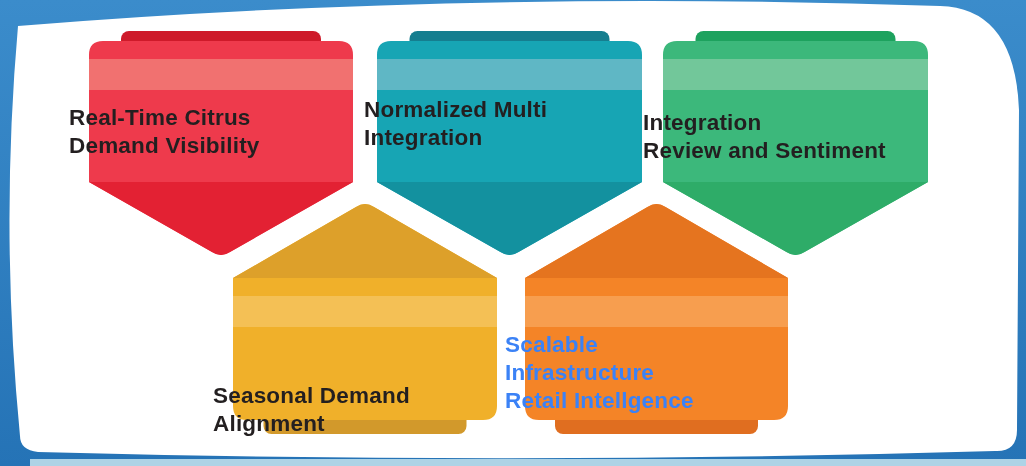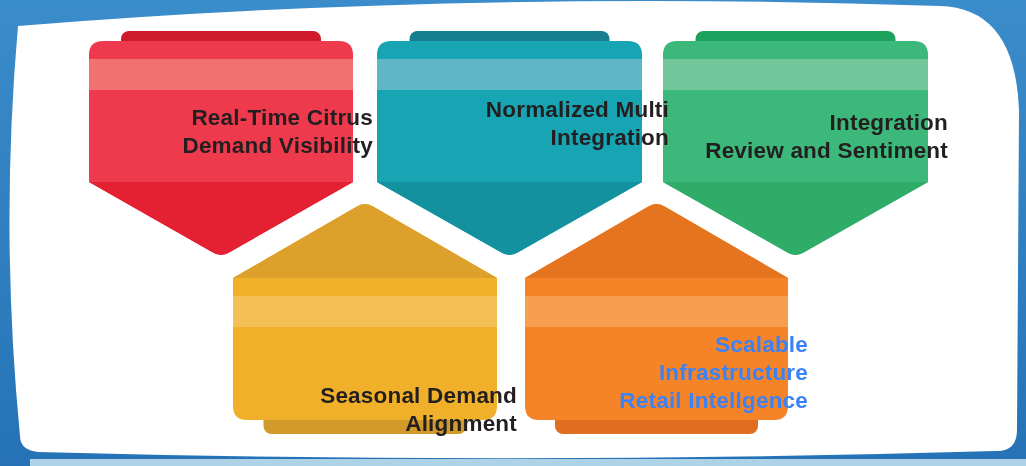--- a/index.html
+++ b/index.html
@@ -2,21 +2,21 @@
 <html><head>
 <meta charset="utf-8">
 <style>
   html,body{margin:0;padding:0;}
   .stage{
     position:relative;width:1026px;height:466px;overflow:hidden;
     font-family:"Liberation Sans",sans-serif;
   }
   .stage svg{position:absolute;left:0;top:0;}
   .lbl{
-    position:absolute;text-align:right;
+    position:absolute;text-align:left;
     font-size:22.5px;font-weight:600;line-height:28px;letter-spacing:.2px;
   }
   .lbl span{display:block;white-space:nowrap;}
   #lbl0{left:69px;  top:104px; width:304px;}
   #lbl1{left:364px; top:96px;  width:305px;}
   #lbl2{left:643px; top:109px; width:305px;}
   #lbl3{left:213px; top:342px; width:304px;margin-top:40px;}
   #lbl4{left:505px; top:331px; width:303px;}
 </style>
 </head>

